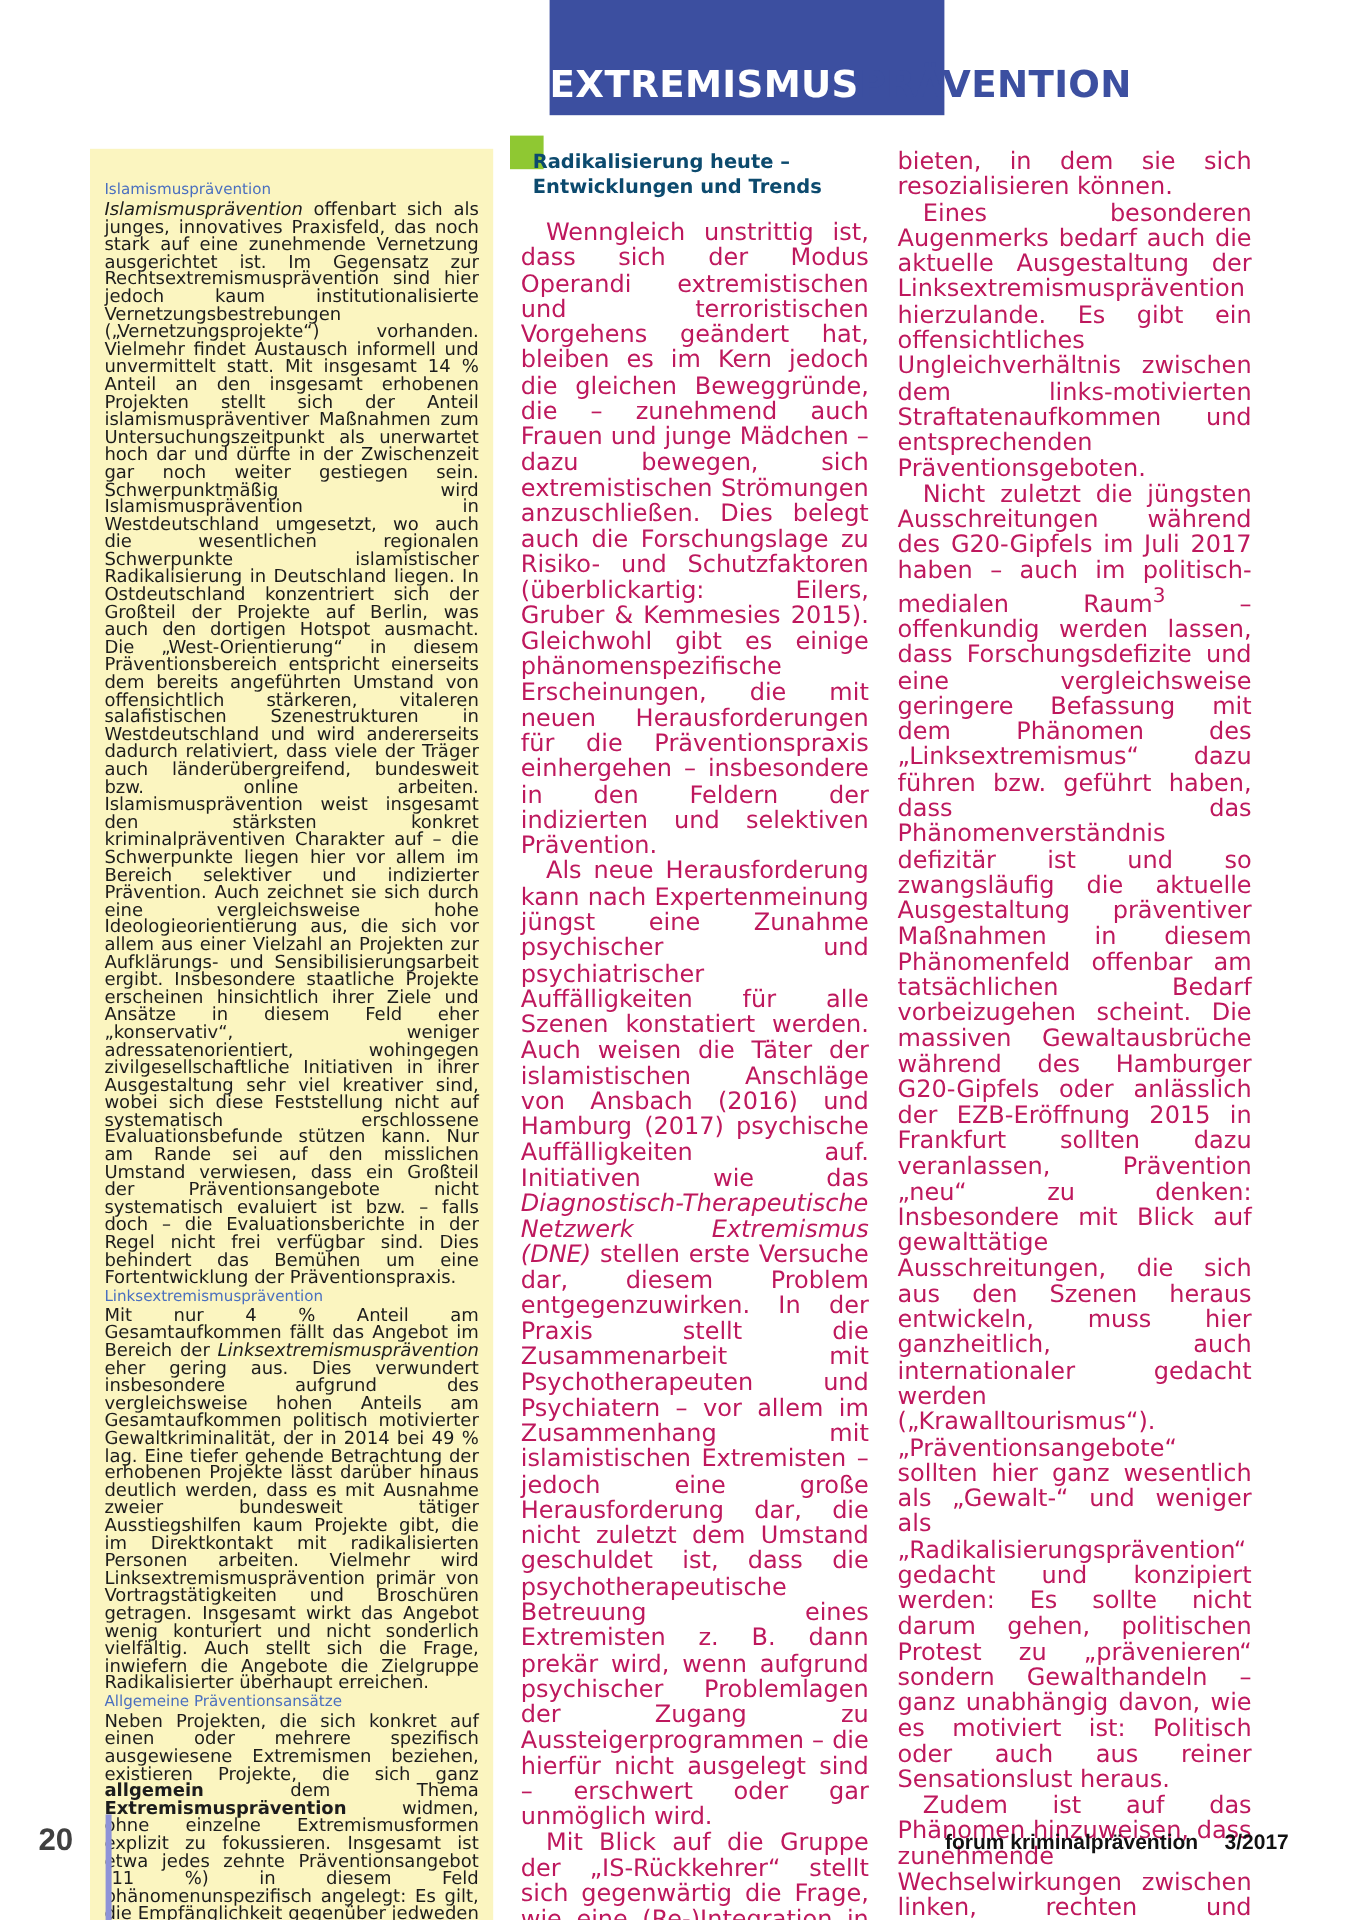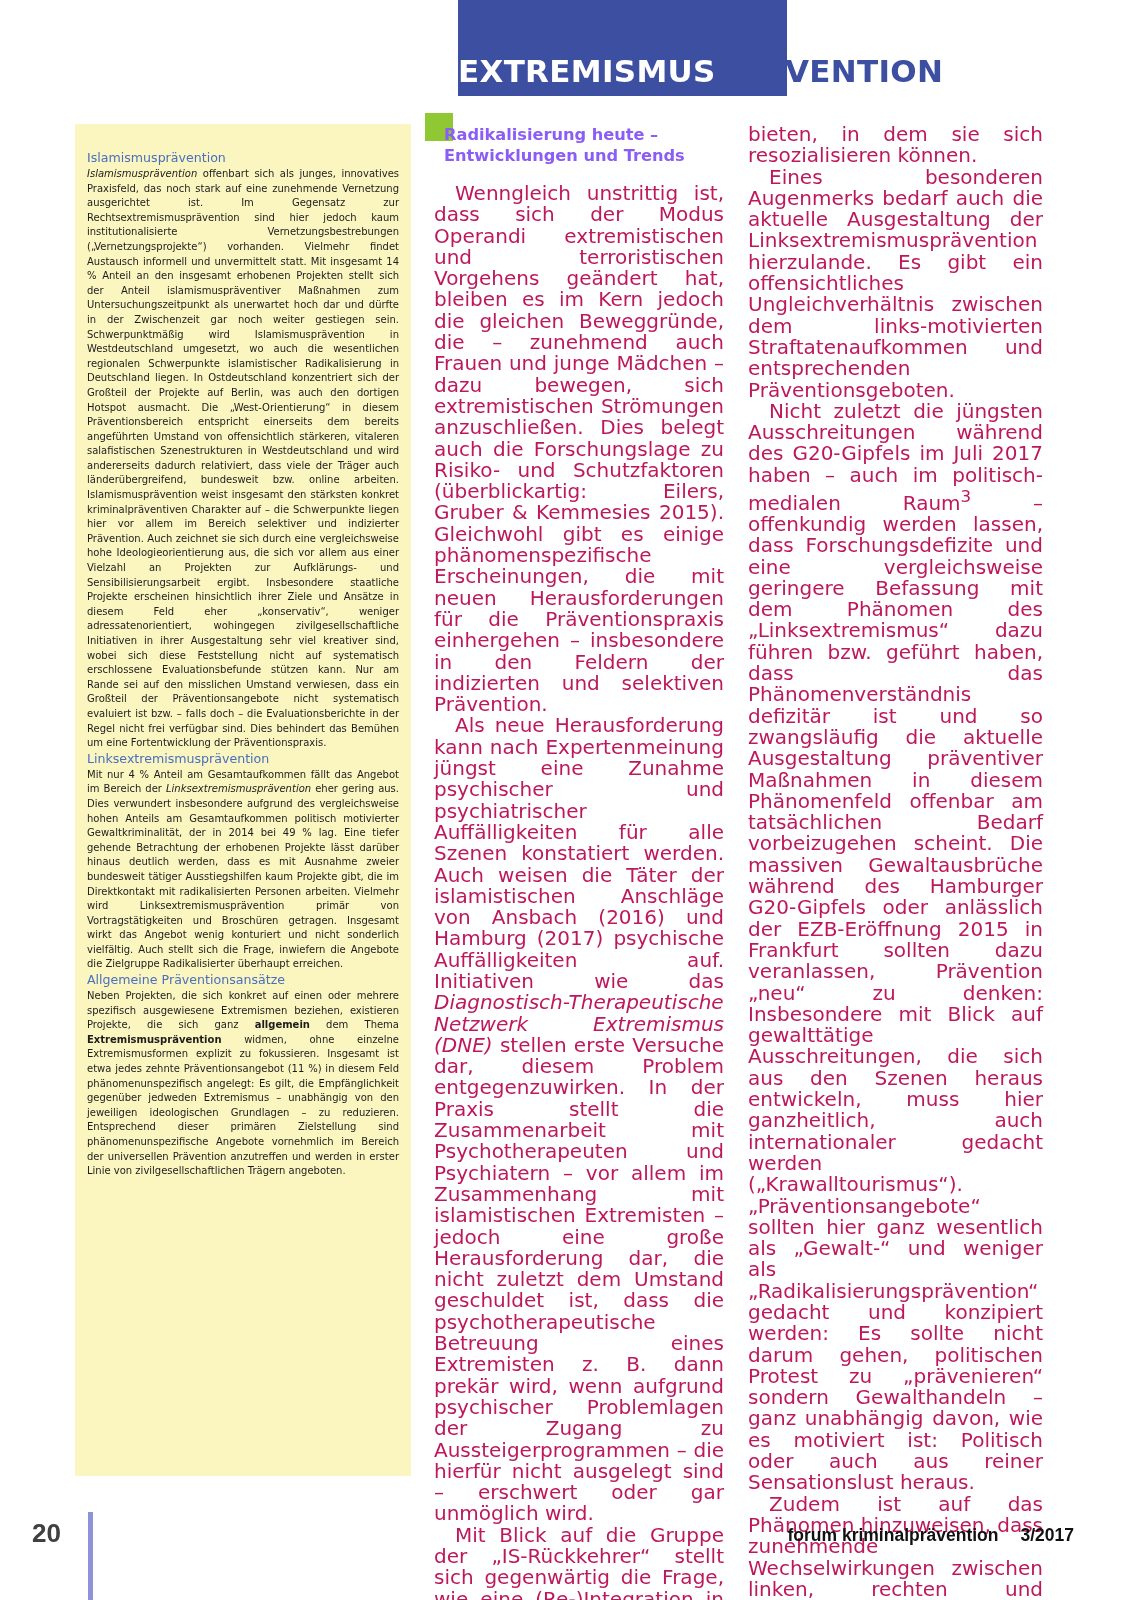--- a/index.html
+++ b/index.html
@@ -50,21 +50,21 @@
 
   
   .sub-head {
     color: #4a6fbf;
     font-size: 12.6px;
     font-weight: normal;
     margin: 0 0 1px 0;
     line-height: 16px;
   }
   .side-p {
-    font-size: 10px;
+    font-size: 15px;
     line-height: 14.6px;
     text-align: justify;
     margin: 0 0 20px 0;
     hyphens: manual;
     color: #1c1c1c;
   }
   .side-p:last-child { margin-bottom: 0; }
   .side-p i { font-style: italic; }
   .side-p b { font-weight: bold; }
 
@@ -85,21 +85,21 @@
     margin-bottom: 17px;
   }
   .sec-marker {
     position: absolute;
     left: -9px; top: -11px;
     width: 28px; height: 28px;
     background: #8fc832;
   }
   .sec-head {
     position: relative;
-    color: #8b5cf6;
+    color: #0c4a6e;
     font-size: 16.2px;
     font-weight: bold;
     line-height: 21px;
     margin: 0;
     padding-left: 10px;
   }
 
   
   .footnote-wrap {
     margin-top: 15px;

